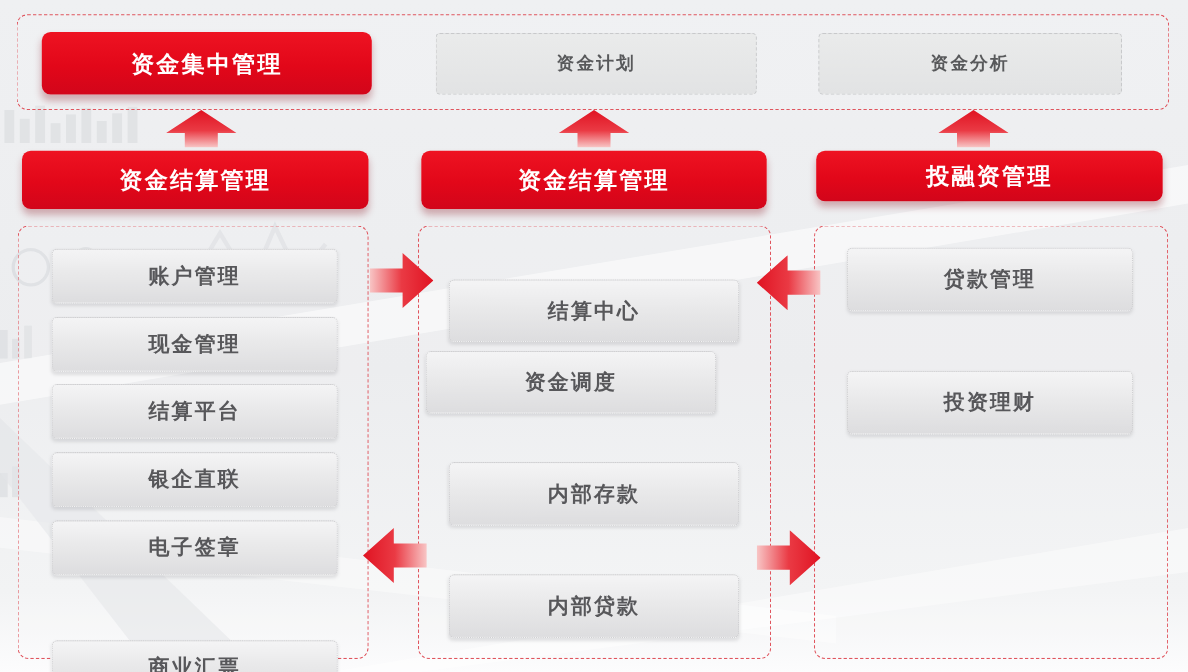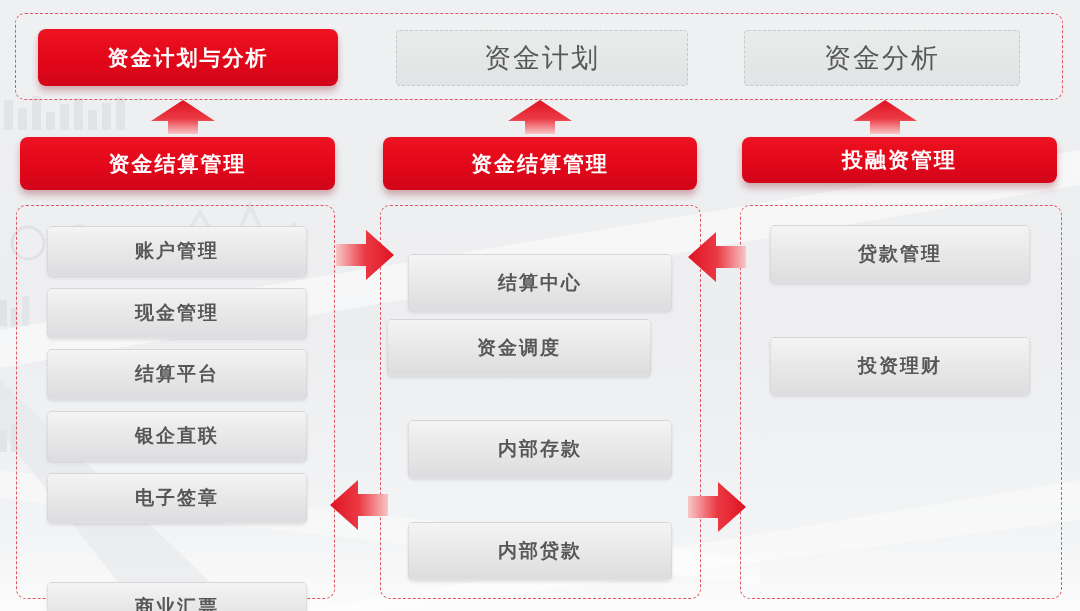--- a/index.html
+++ b/index.html
@@ -14,23 +14,23 @@
     background:rgba(255,255,255,0.10);
   }
   .red-box{
     position:absolute;border-radius:8px;color:#FFFFFF;font-weight:bold;
     display:flex;align-items:center;justify-content:center;
     letter-spacing:2px;font-size:21px;
     background:linear-gradient(180deg,#EE1322 0%,#E20719 55%,#D2051A 100%);
     box-shadow:0 5px 7px rgba(150,40,52,0.35);
   }
   .gray-top{
-    position:absolute;border-radius:4px;color:#58595B;font-weight:normal;
+    position:absolute;border-radius:4px;color:#58595B;font-weight:bold;
     display:flex;align-items:center;justify-content:center;
-    letter-spacing:2px;font-size:27px;
+    letter-spacing:2px;font-size:16px;
     background:linear-gradient(180deg,#EAEBEB 0%,#E2E3E4 100%);
     border:1px dashed #C8C9CB;
   }
   .item{
     position:absolute;border-radius:5px;color:#57575A;font-weight:bold;
     display:flex;align-items:center;justify-content:center;
     letter-spacing:2px;font-size:19px;
     background:linear-gradient(180deg,#F4F4F5 0%,#E8E8E9 50%,#DDDDDF 100%);
     border:1px dotted #CFCFD1;
     box-shadow:0 2px 3px rgba(110,110,118,0.18);
@@ -72,21 +72,21 @@
       <polygon points="0,470 760,560 760,585 0,498" opacity="0.4"></polygon>
       <polygon points="300,611 1080,480 1080,520 380,611" opacity="0.45"></polygon>
     </g>
     <g fill="#E2E4E7" opacity="0.6">
       <polygon points="0,380 240,611 140,611 0,430"></polygon>
     </g>
   </svg>
 
   <div class="frame" style="left:15px;top:13px;width:1046px;height:85px;"></div>
 
-  <div class="red-box" style="left:38px;top:29px;width:300px;height:57px;">资金计划与分析</div>
+  <div class="red-box" style="left:38px;top:29px;width:300px;height:57px;">资金集中管理</div>
 
   <div class="gray-top" style="left:396px;top:30px;width:290px;height:54px;">资金计划</div>
 
   <div class="gray-top" style="left:744px;top:30px;width:274px;height:54px;">资金分析</div>
 
   <svg class="arrow" style="left:151px;top:100px;" width="64" height="34" viewBox="0 0 64 34">
     <defs>
         <linearGradient id="gu1" x1="0" y1="0" x2="0" y2="1">
       <stop offset="0" stop-color="#E01322"></stop>
           <stop offset="0.55" stop-color="#EA3A44"></stop>

